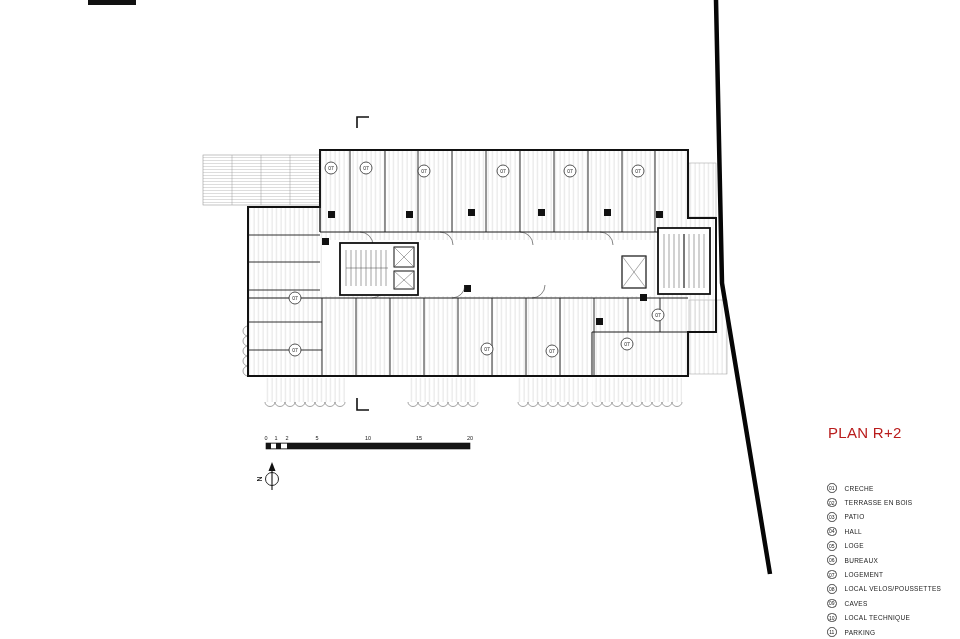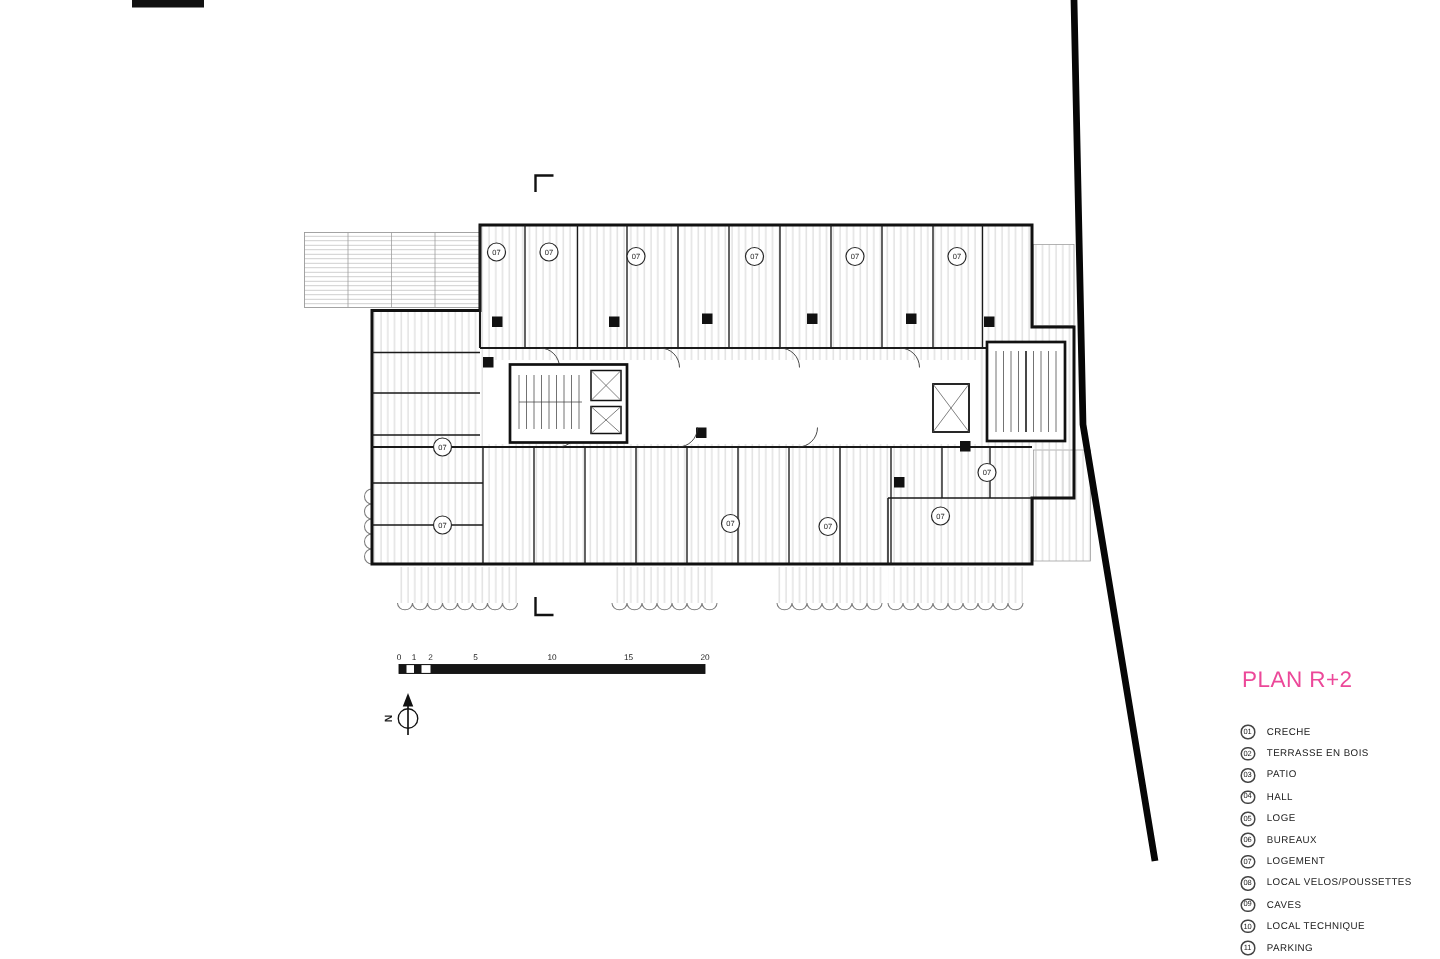--- a/index.html
+++ b/index.html
@@ -3,22 +3,22 @@
 <meta charset="utf-8">
 <style>
   html,body{margin:0;padding:0;background:#fff;}
   .page{position:relative;width:960px;height:639px;background:#fff;overflow:hidden;
         font-family:"Liberation Sans",sans-serif;color:#1a1a1a;}
   svg{position:absolute;left:0;top:0;}
   .marker-circle{fill:#fff;stroke:#2a2a2a;stroke-width:0.8;}
   .marker-text{font:5px "Liberation Sans",sans-serif;text-anchor:middle;fill:#1a1a1a;}
   .scale-text{font:5.5px "Liberation Sans",sans-serif;text-anchor:middle;fill:#1a1a1a;}
   .north-text{font:700 7px "Liberation Sans",sans-serif;text-anchor:middle;fill:#1a1a1a;}
-  .plan-title{position:absolute;left:828px;top:445px;font-size:15px;font-weight:500;
-              letter-spacing:0.3px;color:#ec4899;}
+  .plan-title{position:absolute;left:828px;top:424px;font-size:15px;font-weight:500;
+              letter-spacing:0.3px;color:#b91c1c;}
   .legend{position:absolute;left:827px;top:481px;}
   .legend-row{display:flex;align-items:center;height:14.4px;}
   .legend-num{display:inline-flex;align-items:center;justify-content:center;
               width:9.5px;height:9.5px;border:0.6px solid #444;border-radius:50%;
               font-size:5px;color:#1a1a1a;flex:0 0 auto;box-sizing:border-box;}
   .legend-label{font-size:6.5px;letter-spacing:0.3px;margin-left:8px;color:#1a1a1a;
                 white-space:nowrap;}
 </style>
 </head>
 <body>

